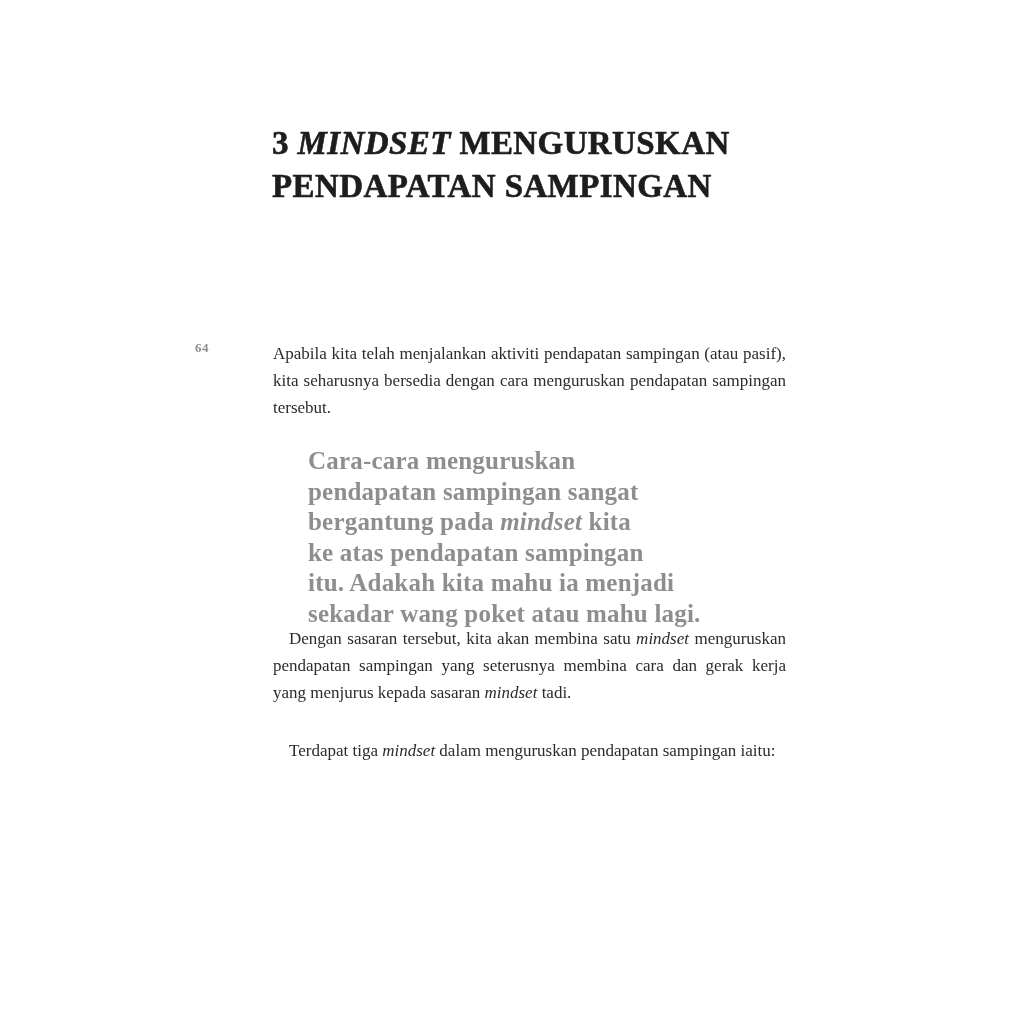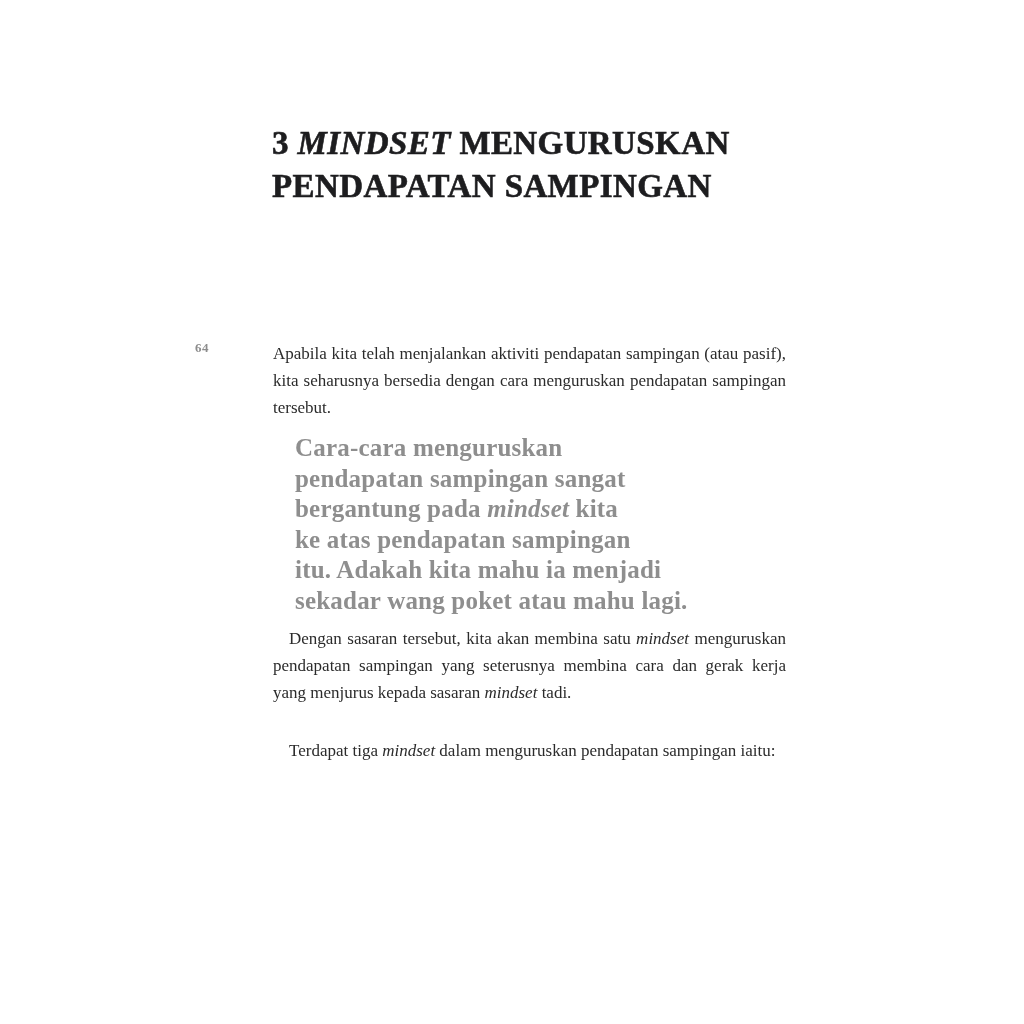--- a/index.html
+++ b/index.html
@@ -60,21 +60,21 @@
     position: absolute;
     left: 291px;
     top: 429px;
     width: 620px;
     font-size: 25px;
     line-height: 30.5px;
     font-weight: bold;
     color: #8e8e8e;
     white-space: pre-line;
     letter-spacing: 0.2px;
-    margin: 4px;
+    margin: 17px;
   }
   .pull-quote .italic {
     font-style: italic;
   }
 </style>
 </head>
 <body>
 
 <div class="page">
 

